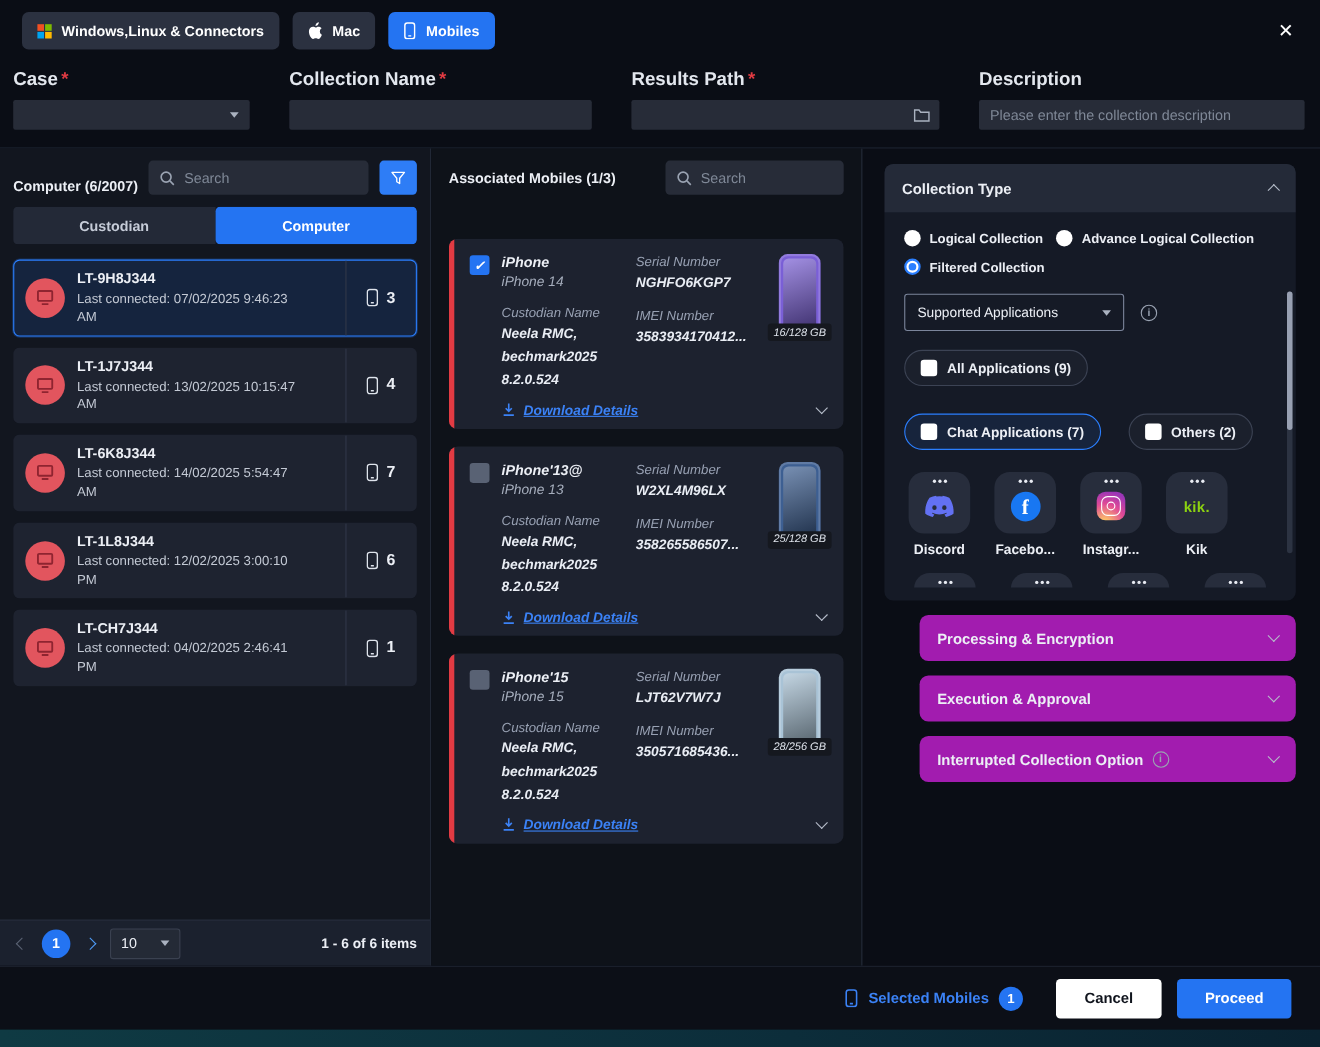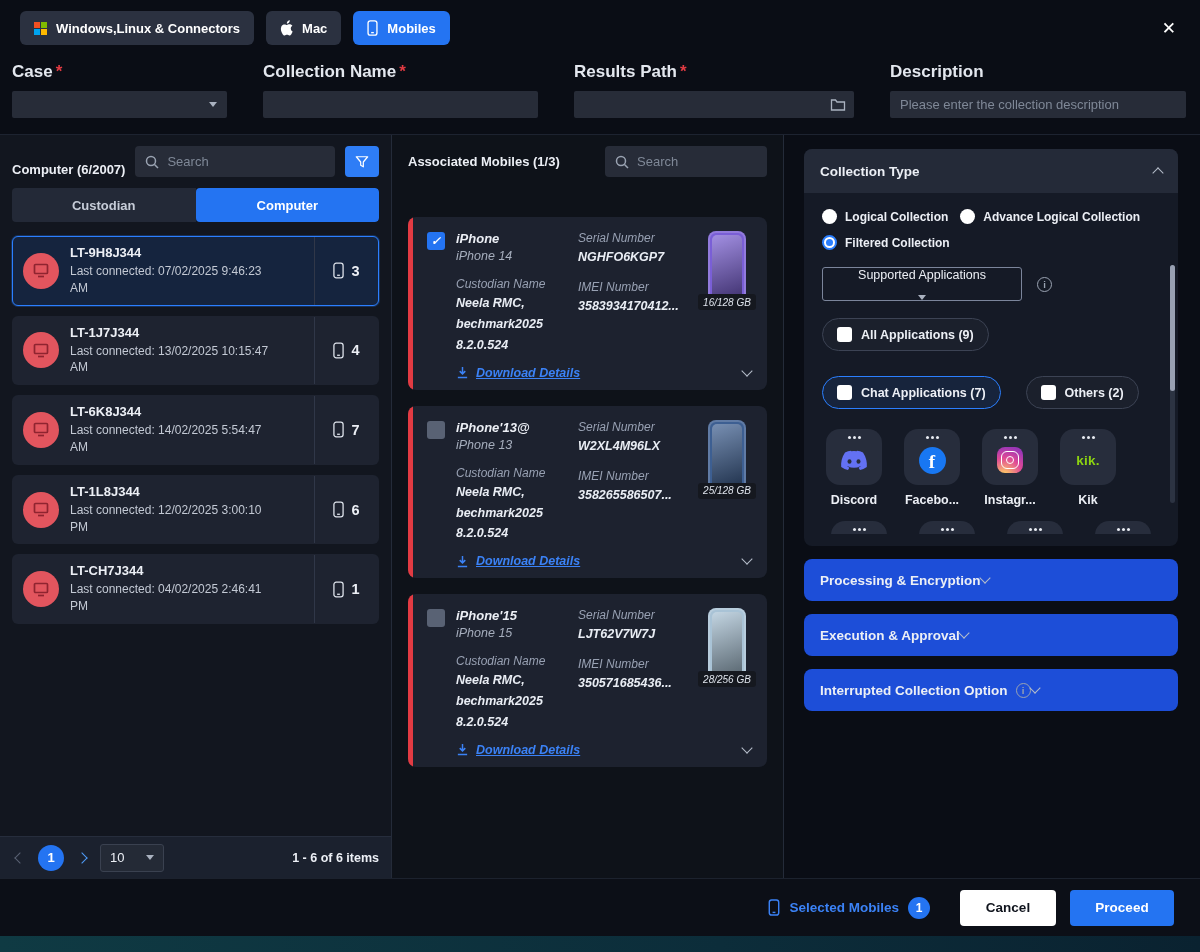--- a/index.html
+++ b/index.html
@@ -100,21 +100,21 @@
   .collection-header { background:#242a38; height:44px; display:flex; align-items:center; justify-content:space-between;
                        padding:0 16px; font-weight:700; font-size:13.5px; cursor:pointer; }
   .collection-body { position:relative; padding:16px 18px 12px; }
   .radio-row { display:flex; flex-wrap:wrap; column-gap:12px; row-gap:11px; padding-right:14px; }
   .radio-item { display:flex; align-items:center; gap:8px; font-size:12px; font-weight:700; cursor:pointer; white-space:nowrap; }
   .radio-circle { width:15px; height:15px; border-radius:50%; background:#fff; flex:none; position:relative; }
   .radio-item.is-checked .radio-circle { background:#fff; border:2px solid #2b7fff; }
   .radio-item.is-checked .radio-circle::after { content:""; position:absolute; inset:2px; border-radius:50%; background:#2b7fff; }
   .dropdown-row { display:flex; align-items:center; gap:15px; margin-top:17px; }
   .app-dropdown { width:200px; height:34px; border:1px solid #7b859b; border-radius:3px; display:flex; align-items:center;
-                  justify-content:space-between; padding:0 11px; font-size:12.5px; font-weight:400; cursor:pointer;flex-direction:column; }
+                  justify-content:space-between; padding:0 11px; font-size:12.5px; font-weight:400; cursor:pointer; }
   .info-icon { width:15px; height:15px; border:1.3px solid #9aa3b2; border-radius:50%; display:inline-flex; align-items:center;
                justify-content:center; font-size:9.5px; color:#9aa3b2; flex:none; }
   .info-icon::before { content:"i"; font-weight:700; }
   .chips { display:flex; flex-wrap:wrap; gap:25px; margin-top:17px; padding-right:14px; }
   .chip { display:flex; align-items:center; gap:9px; height:33px; padding:0 14px; border-radius:17px;
           border:1px solid #3c4354; background:#1b202c; font-size:12.5px; font-weight:700; cursor:pointer; }
   .chip-box { width:15px; height:15px; border-radius:3px; background:#fff; flex:none; }
   .chip.is-checked { border-color:#2b7fff; background:#17243c; }
   .apps-row { display:flex; gap:14px; margin-top:20px; }
   .app-item { width:64px; text-align:center; cursor:pointer; }
@@ -129,22 +129,22 @@
   .app-logo.instagram { width:26px; height:26px; border-radius:8px;
       background:radial-gradient(circle at 28% 110%, #fdc468 8%, #df4996 52%, #9b36b7 85%); position:relative; }
   .app-logo.instagram::before { content:""; position:absolute; inset:4px; border:1.8px solid #fff; border-radius:6px; }
   .app-logo.instagram::after { content:""; position:absolute; inset:9px; border:1.8px solid #fff; border-radius:50%; }
   .kik-text { color:#8cd211; font-weight:700; font-size:13.5px; letter-spacing:.3px; }
   .apps-partial { display:flex; gap:14px; margin-top:14px; height:13px; overflow:hidden; }
   .apps-partial .app-tile { flex:none; }
   .v-scrollbar { position:absolute; right:3px; top:72px; width:5px; height:238px; background:#2c3342; border-radius:3px; }
   .v-thumb { width:100%; height:126px; background:#98a0b2; border-radius:3px; }
   .opt-sections { display:flex; flex-direction:column; }
-  .opt-section { margin-top:13px; height:42px; background:#1d4ed8; border-radius:8px; display:flex; align-items:center;
-                 justify-content:flex-start; padding:0 16px; font-size:13.5px; font-weight:700; cursor:pointer; }
+  .opt-section { margin-top:13px; height:42px; background:#a21caf; border-radius:8px; display:flex; align-items:center;
+                 justify-content:space-between; padding:0 16px; font-size:13.5px; font-weight:700; cursor:pointer;margin-left:32px; }
   .opt-label-wrap { display:flex; align-items:center; gap:8px; }
 
   
   .cv { display:inline-block; width:8px; height:8px; border-right:1.8px solid #b6bdca; border-bottom:1.8px solid #b6bdca; }
   .cv-down { transform:rotate(45deg); margin-top:-4px; }
   .cv-up { transform:rotate(-135deg); margin-top:4px; }
   .cv-left { transform:rotate(135deg); border-color:#5a6273; }
   .cv-right { transform:rotate(-45deg); border-color:#4f9cf8; }
 
   

